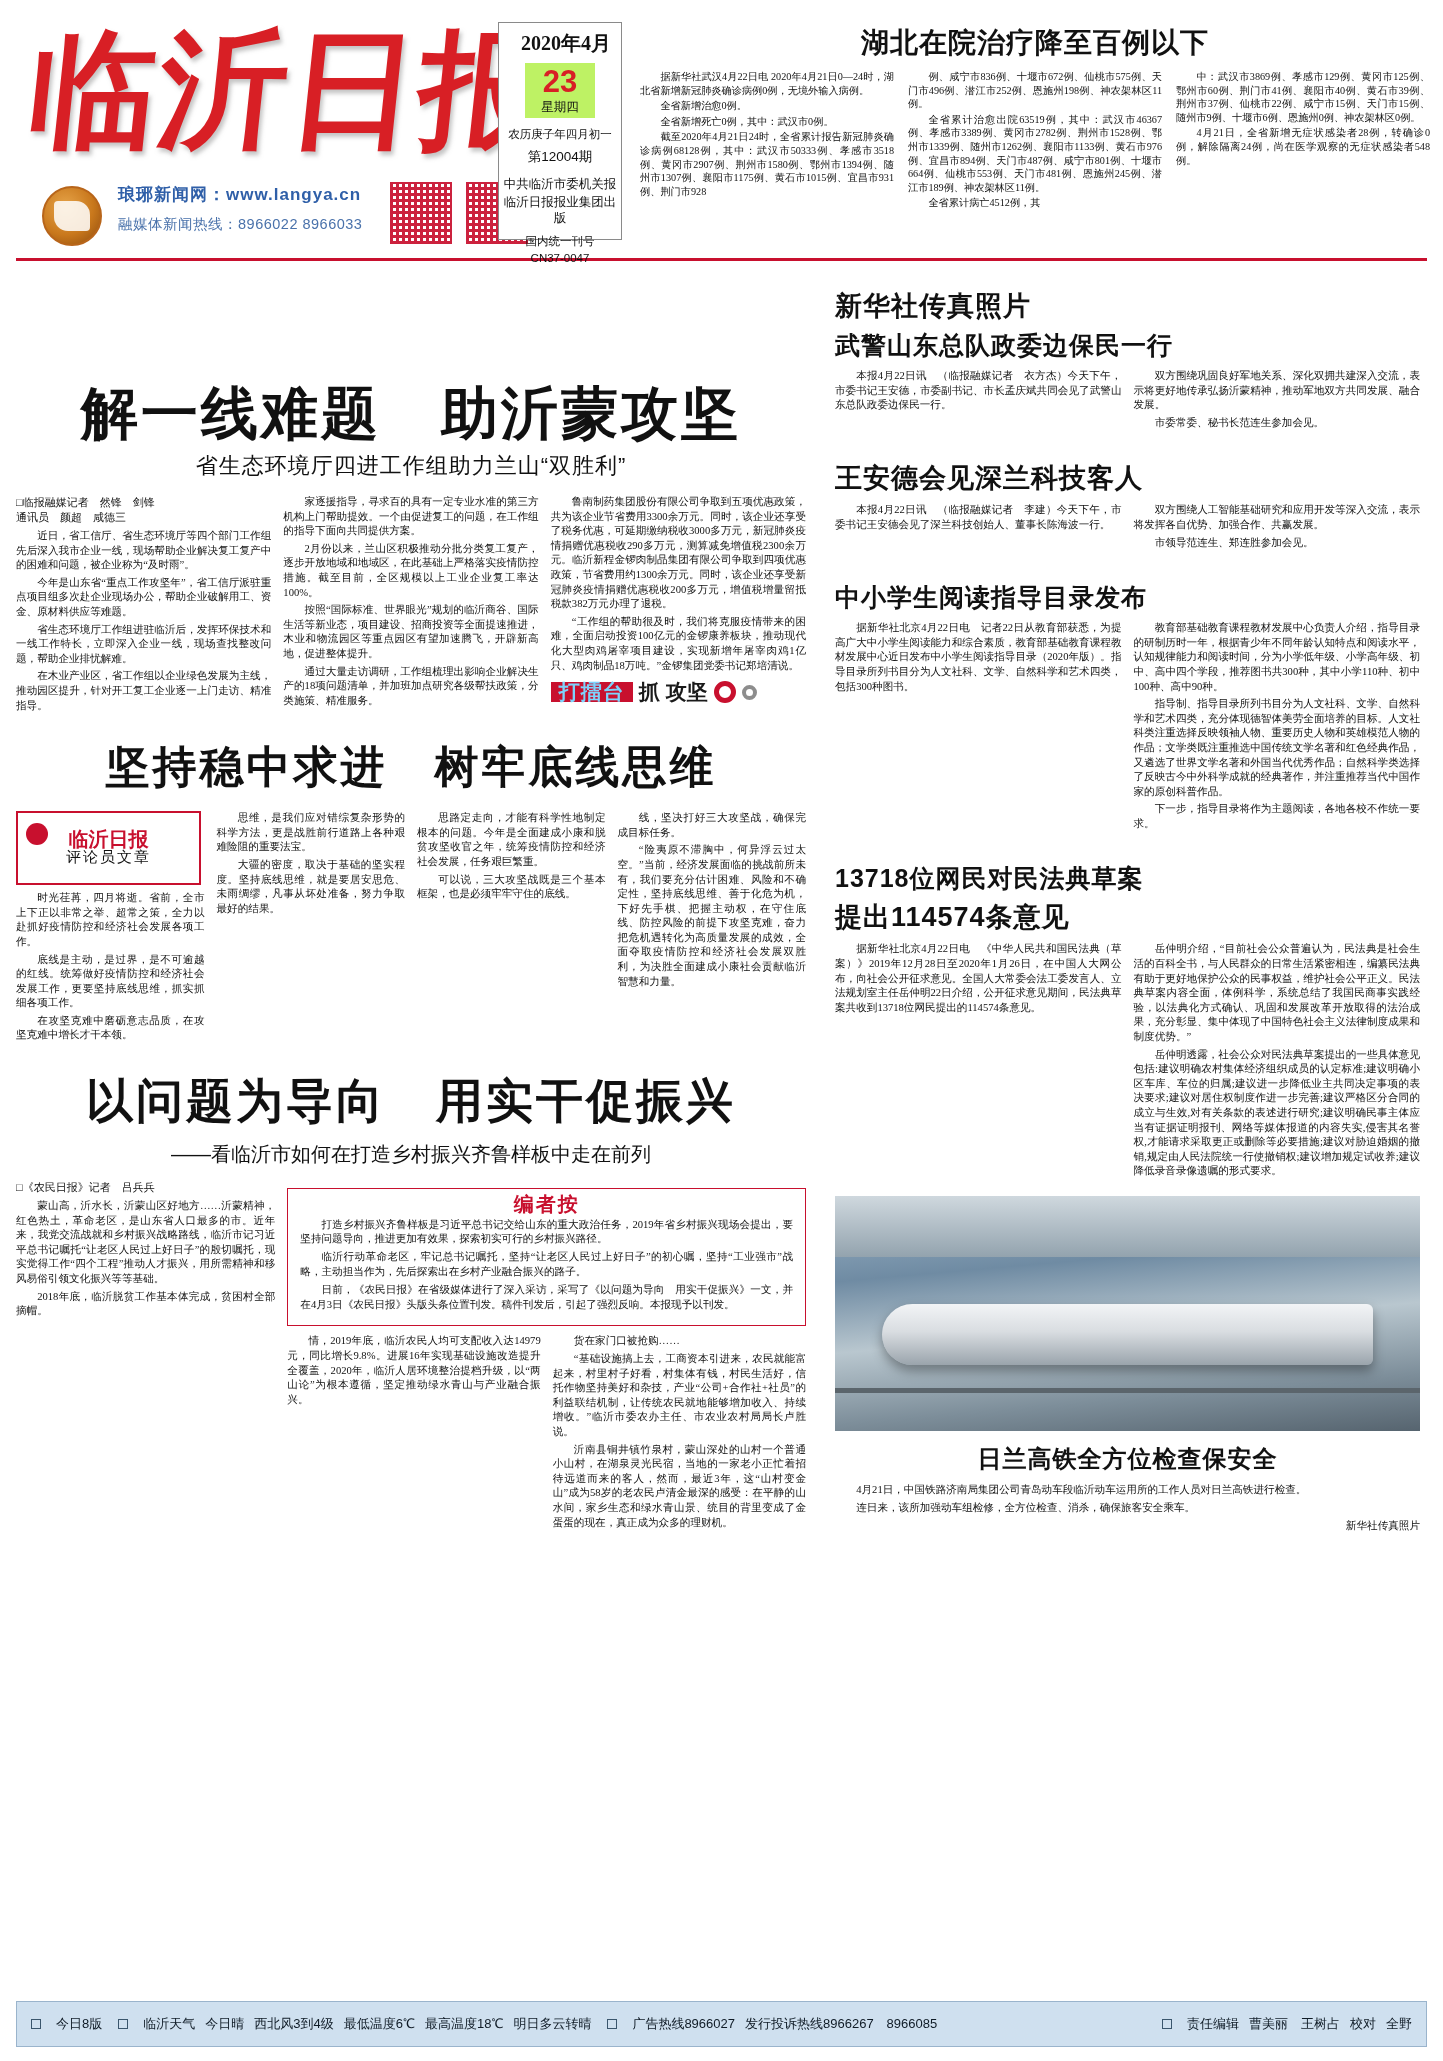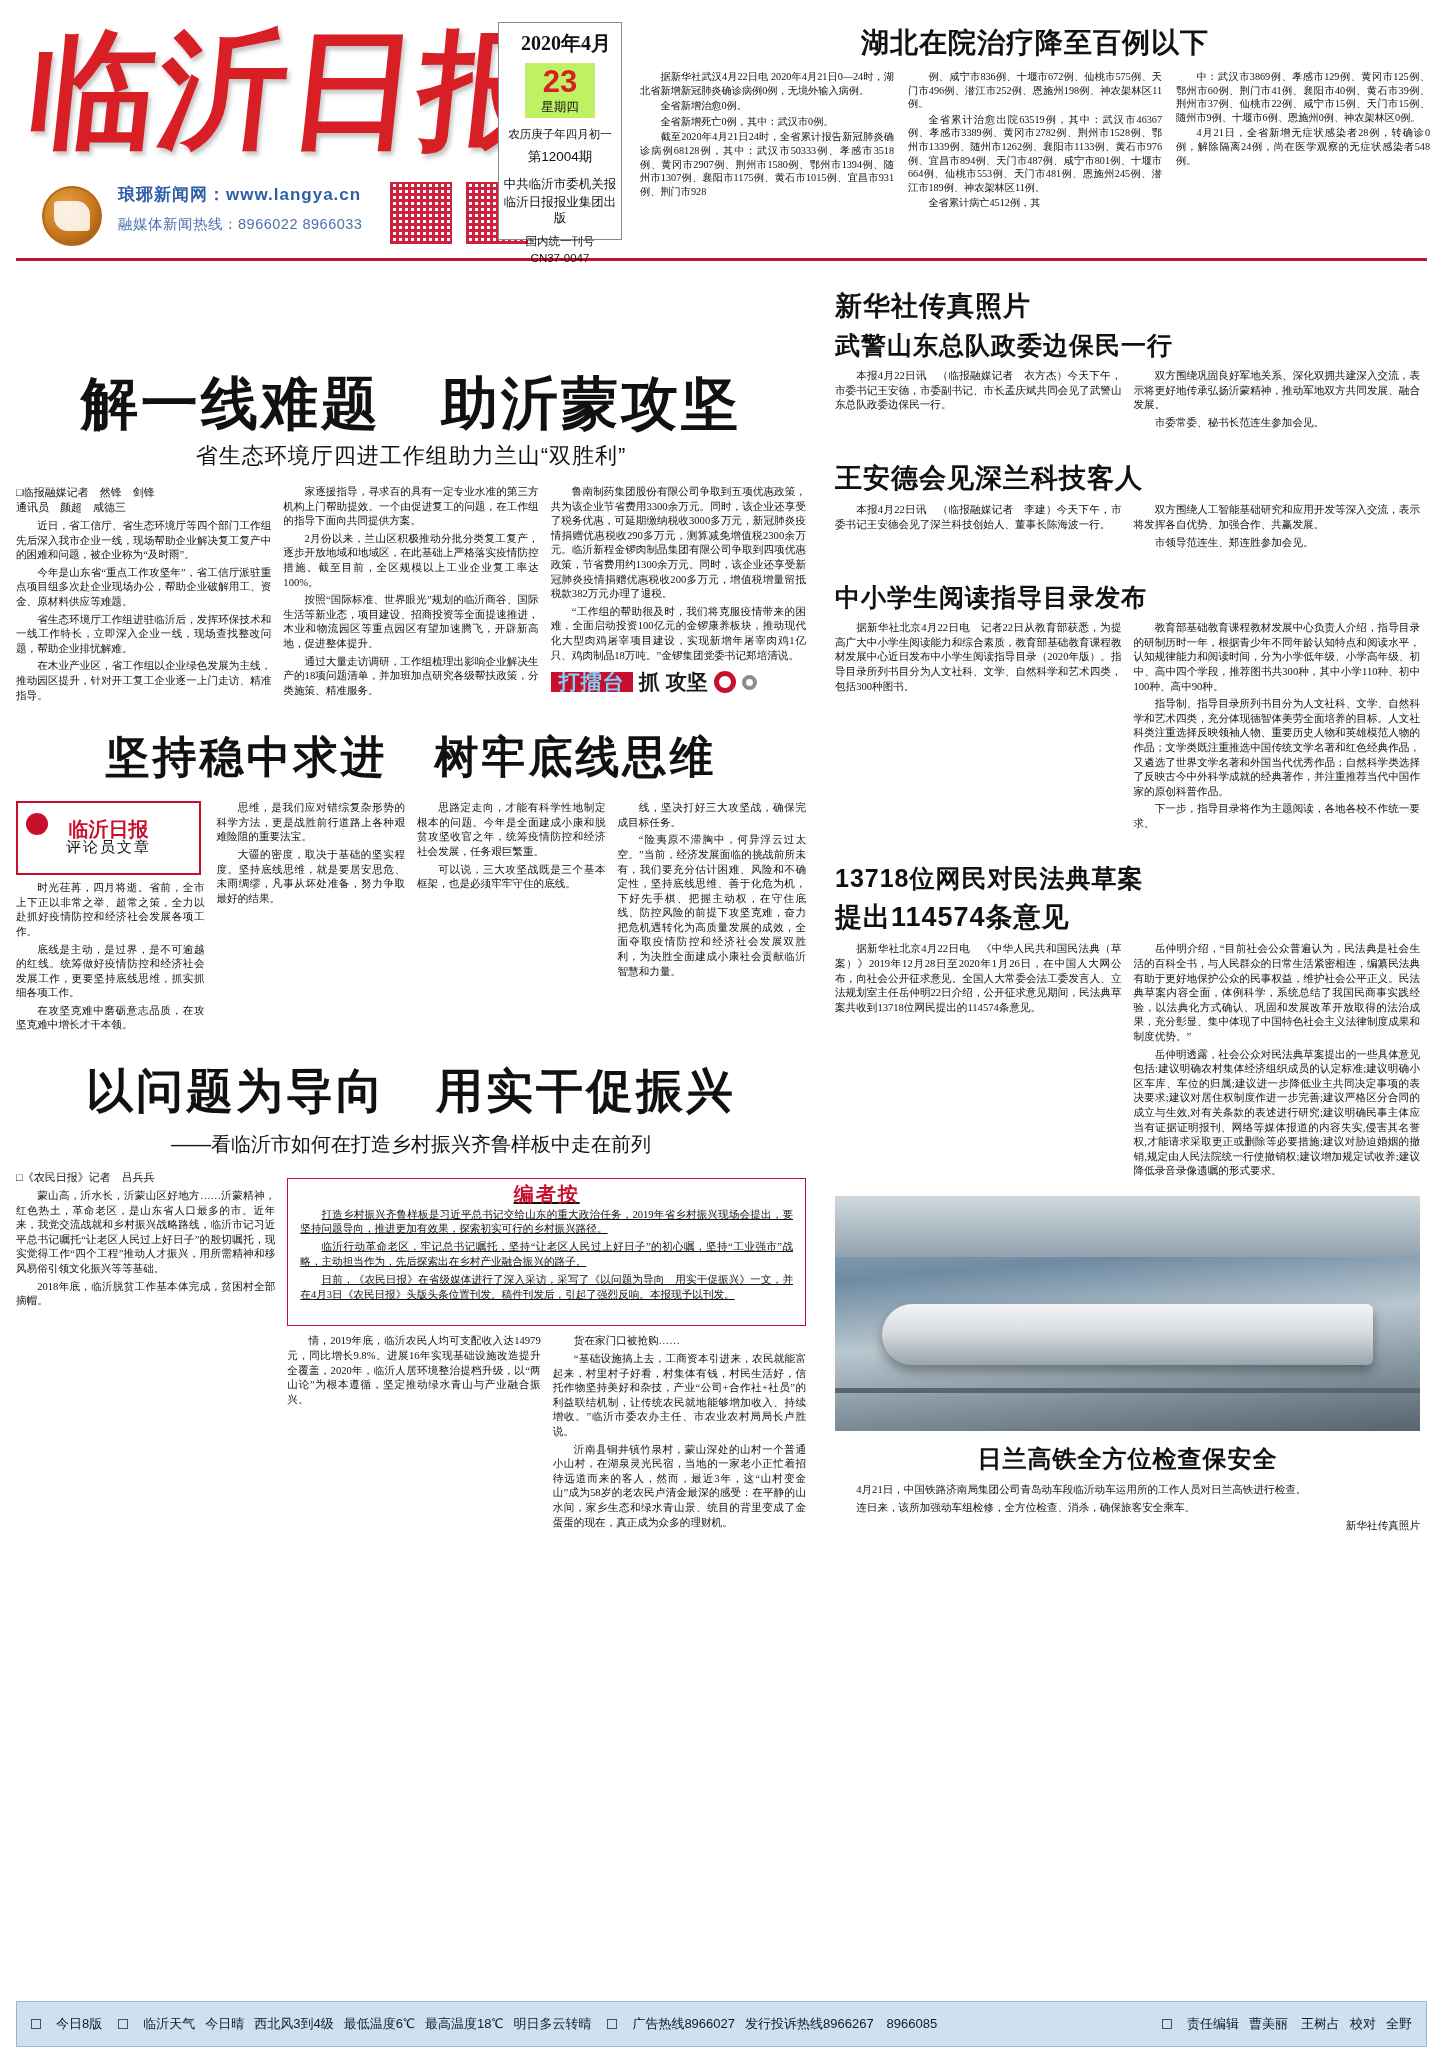--- a/index.html
+++ b/index.html
@@ -129,21 +129,21 @@
   .pl-bot { font-family:"Liberation Sans",sans-serif; color:#111; font-size:15px; margin-top:3px; letter-spacing:2px; }
   .pl-bull { position:absolute; left:8px; top:10px; width:22px;height:22px;border-radius:50%;background:#c8102e; }
 
   
   .third-h {
     text-align:center; font-family:"Liberation Sans",sans-serif;
     font-size:47px; font-weight:bold; letter-spacing:3px; margin:24px 0 8px;
   }
   .third-sub { text-align:center; font-size:20px; font-family:"Liberation Sans",sans-serif; margin-bottom:12px; }
 
-  .editor-box { border:1px solid #c8102e; padding:8px 12px 20px; margin-top:8px;text-decoration:underline; }
+  .editor-box { border:1px solid #c8102e; padding:8px 12px 10px; margin-top:8px; }
   .editor-title {
     text-align:center; color:#c8102e; font-family:"Liberation Sans",sans-serif;
     font-weight:bold; font-size:20px; margin-bottom:6px; letter-spacing:2px;
   }
   .editor-box p { margin:0 0 3px 0; text-indent:2em; font-size:10.6px; line-height:14.8px; text-align:justify; }
 
   
   .r-h1 {
     font-family:"Liberation Sans",sans-serif; font-weight:bold;
     font-size:27px; line-height:38px; letter-spacing:1px; margin:26px 0 2px;

